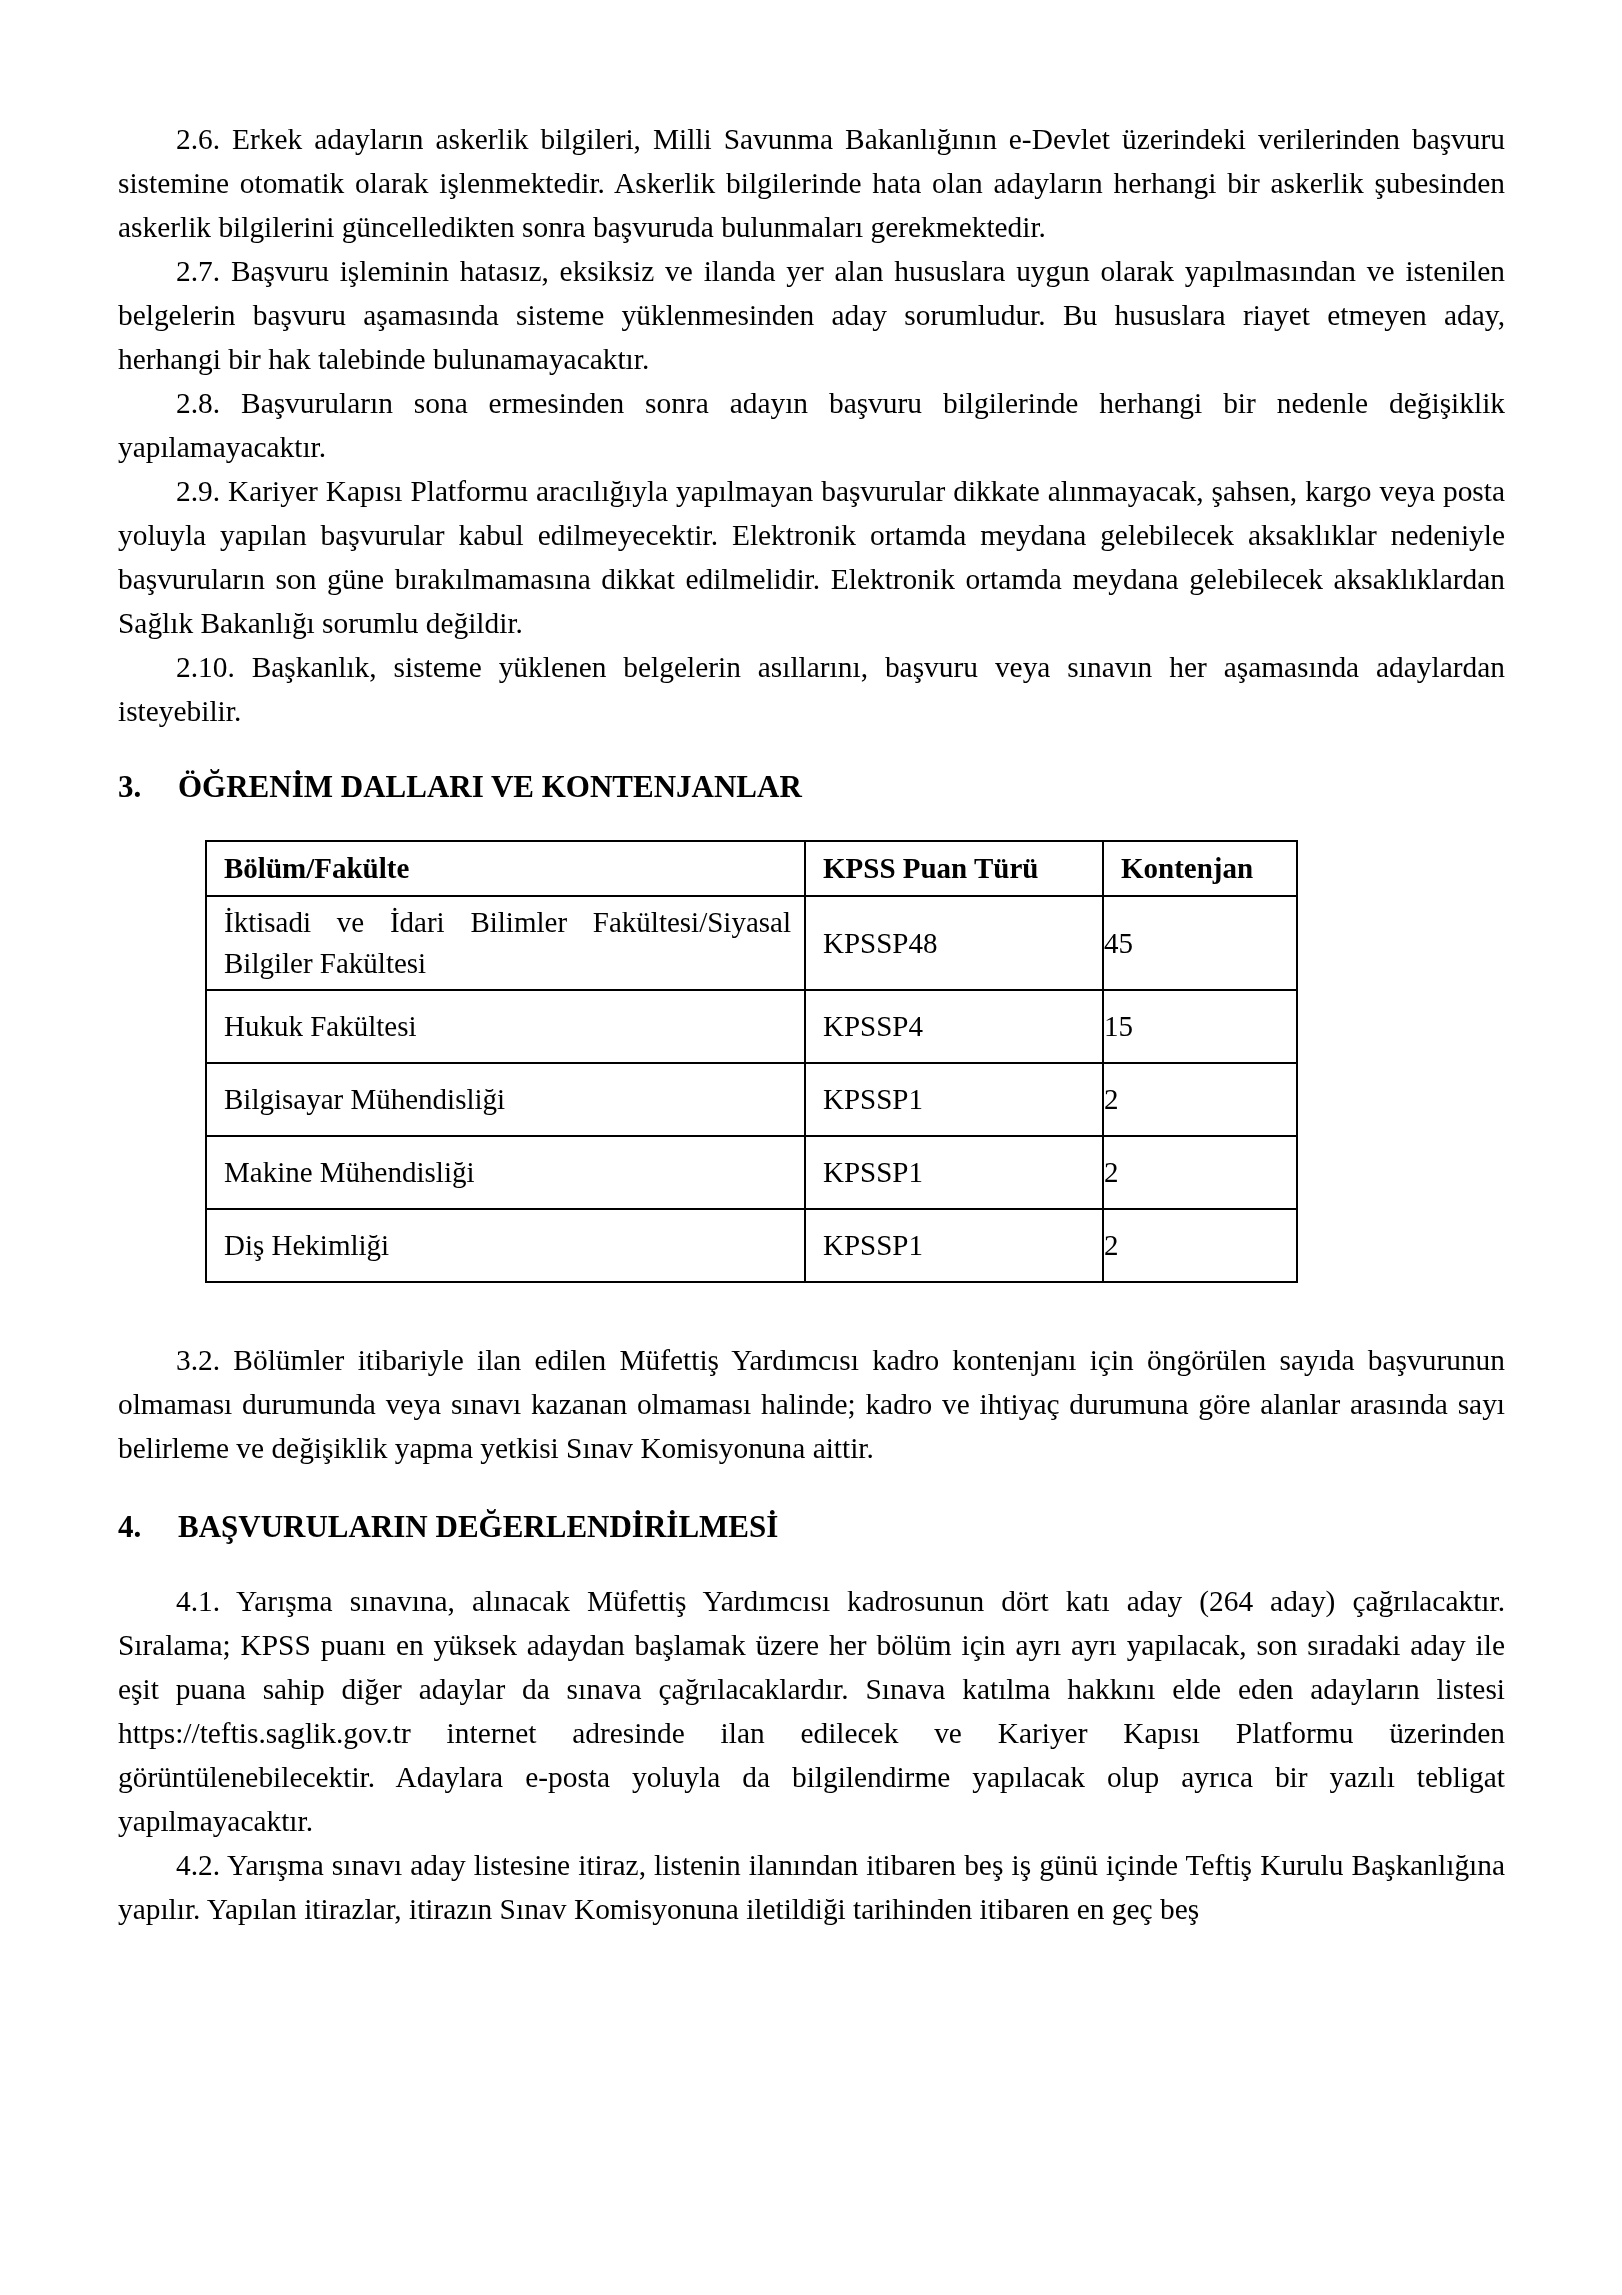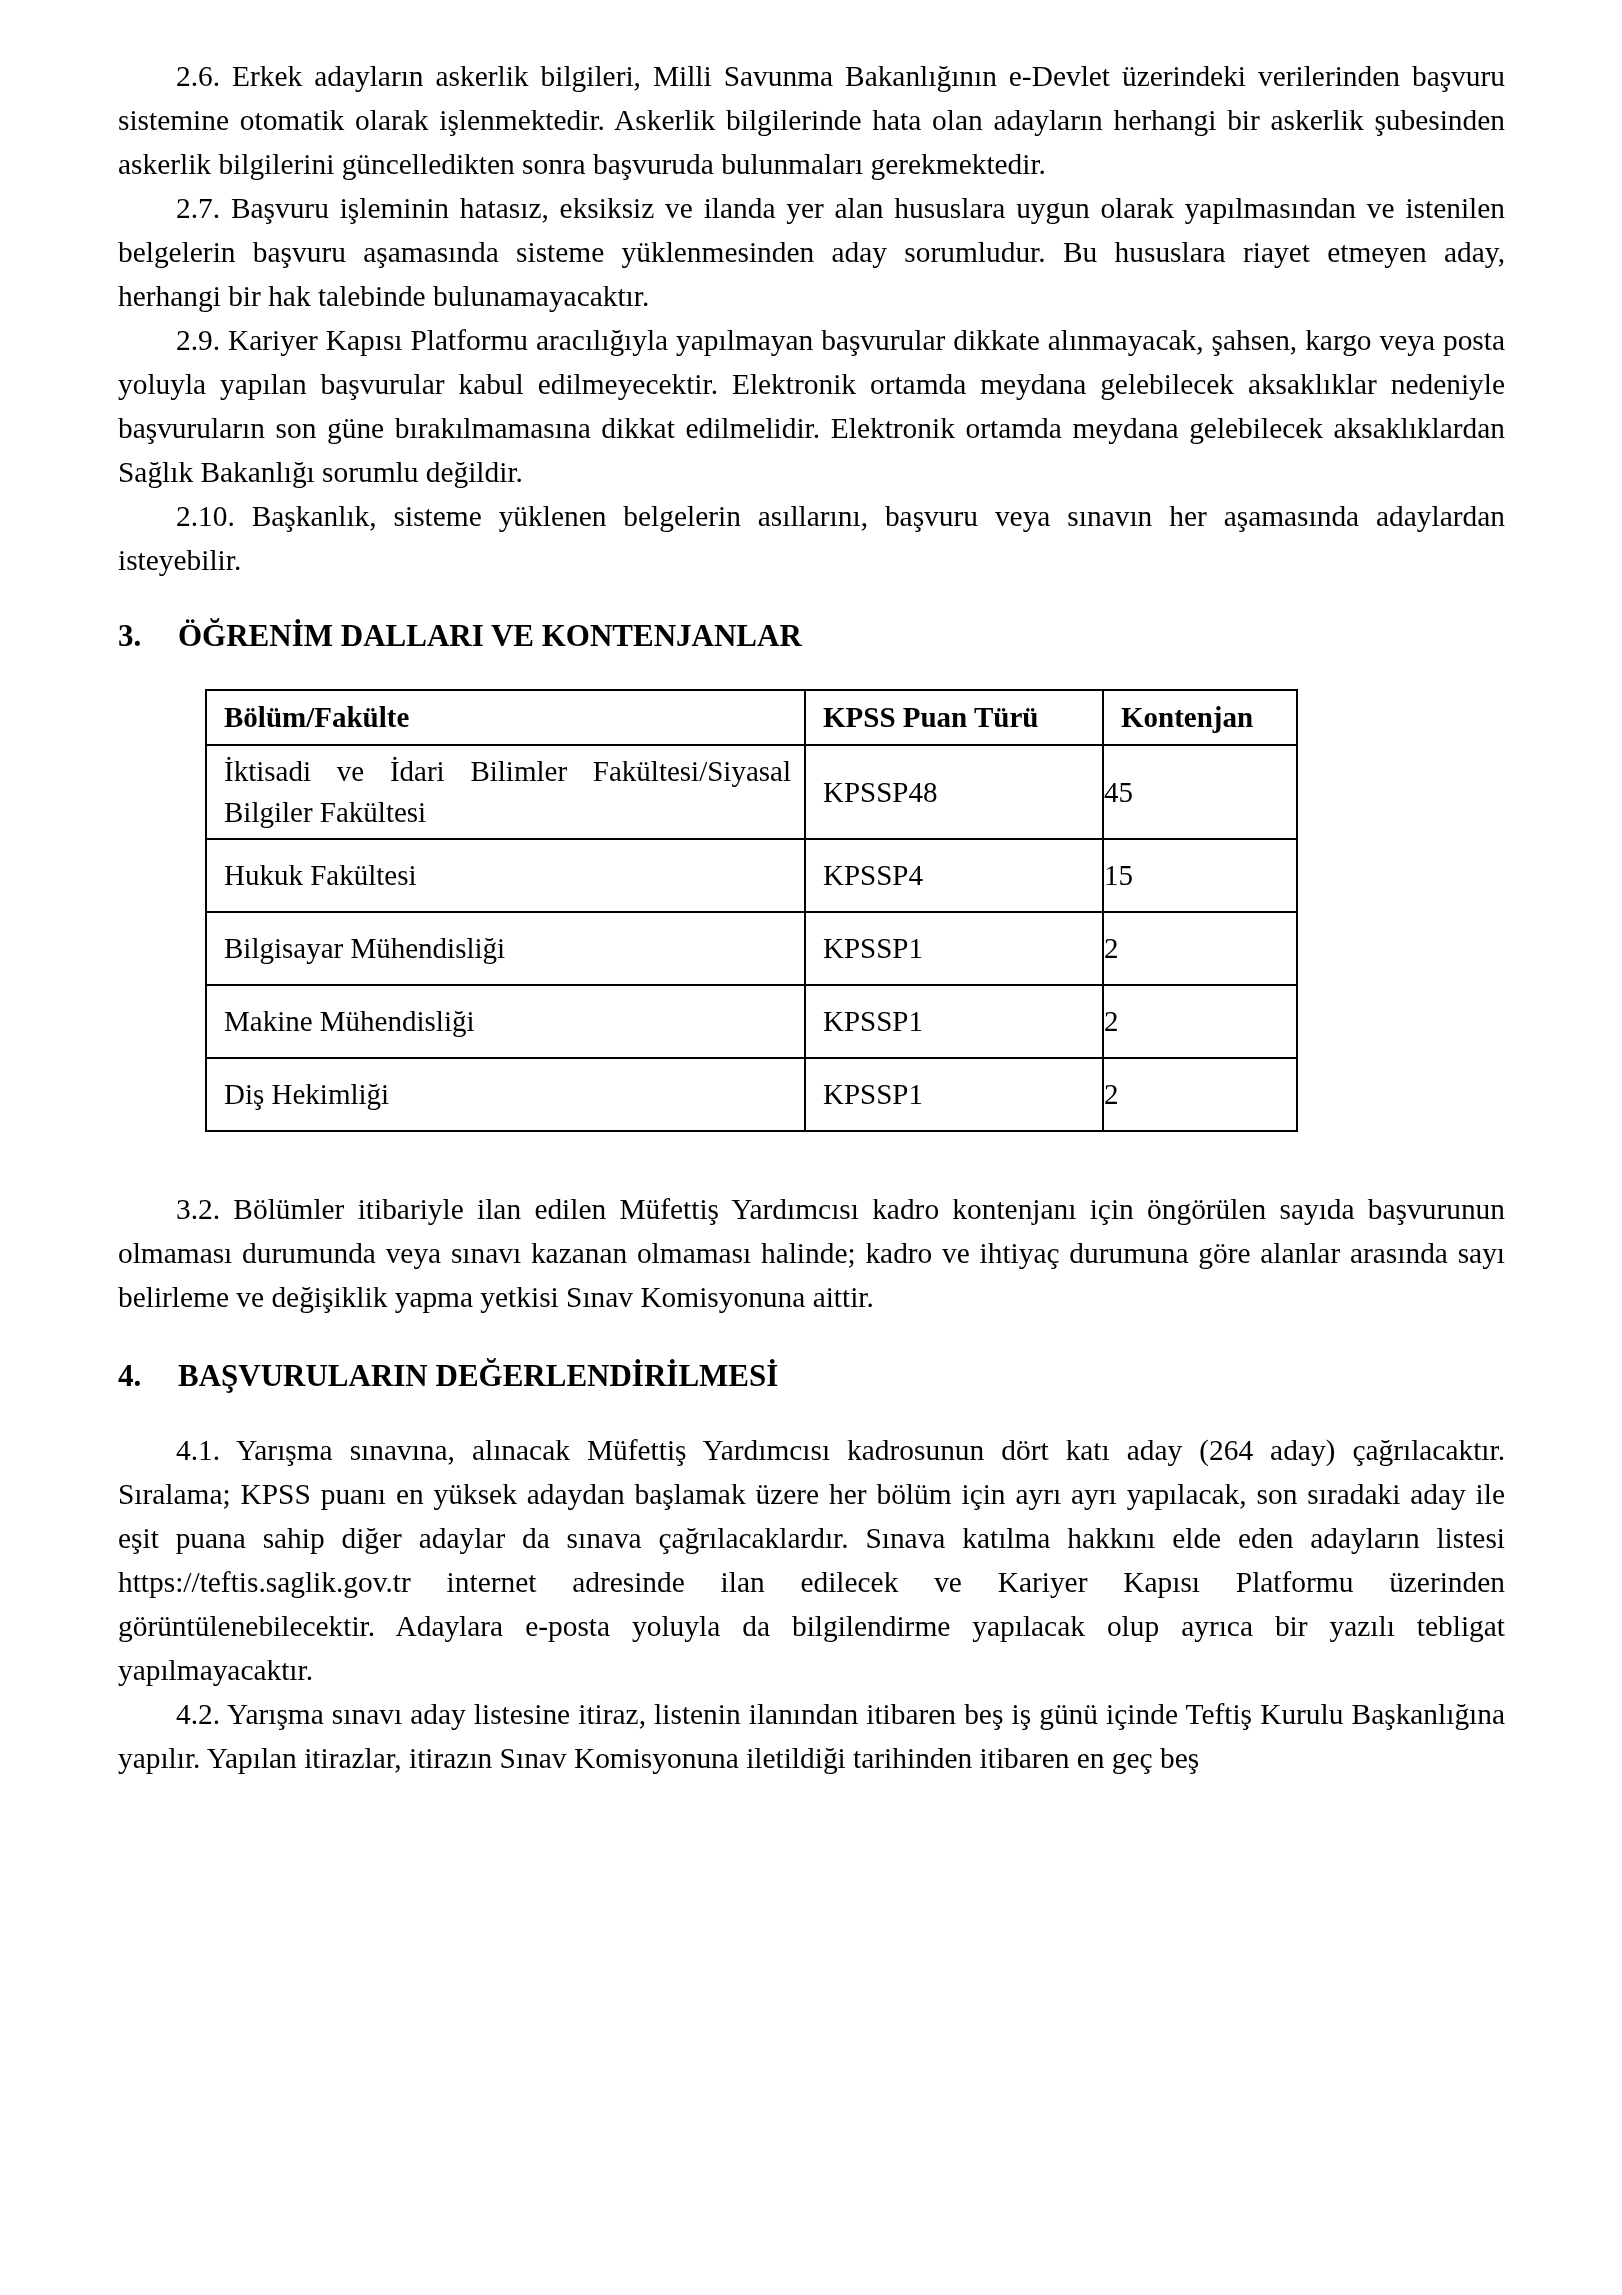--- a/index.html
+++ b/index.html
@@ -5,21 +5,21 @@
   html, body {
     margin: 0;
     padding: 0;
     background: #ffffff;
   }
   .page {
     position: relative;
     width: 1623px;
     height: 2295px;
     box-sizing: border-box;
-    padding: 54px 118px 0 118px;
+    padding: 117px 118px 0 118px;
     background: #ffffff;
     color: #000000;
     font-family: "Liberation Serif", "DejaVu Serif", serif;
     overflow: hidden;
   }
   .para {
     margin: 0;
     font-size: 29.4px;
     line-height: 44px;
     text-align: justify;
@@ -82,20 +82,21 @@
   }
   .para-after-table { margin-top: 55px; }
 </style>
 </head>
 <body>
 
 <div class="page">
 
   <p class="para">2.6. Erkek adayların askerlik bilgileri, Milli Savunma Bakanlığının e-Devlet üzerindeki verilerinden başvuru sistemine otomatik olarak işlenmektedir. Askerlik bilgilerinde hata olan adayların herhangi bir askerlik şubesinden askerlik bilgilerini güncelledikten sonra başvuruda bulunmaları gerekmektedir.</p>
   <p class="para">2.7. Başvuru işleminin hatasız, eksiksiz ve ilanda yer alan hususlara uygun olarak yapılmasından ve istenilen belgelerin başvuru aşamasında sisteme yüklenmesinden aday sorumludur. Bu hususlara riayet etmeyen aday, herhangi bir hak talebinde bulunamayacaktır.</p>
+  <p class="para">2.8. Başvuruların sona ermesinden sonra adayın başvuru bilgilerinde herhangi bir nedenle değişiklik yapılamayacaktır.</p>
   <p class="para">2.9. Kariyer Kapısı Platformu aracılığıyla yapılmayan başvurular dikkate alınmayacak, şahsen, kargo veya posta yoluyla yapılan başvurular kabul edilmeyecektir. Elektronik ortamda meydana gelebilecek aksaklıklar nedeniyle başvuruların son güne bırakılmamasına dikkat edilmelidir. Elektronik ortamda meydana gelebilecek aksaklıklardan Sağlık Bakanlığı sorumlu değildir.</p>
   <p class="para">2.10. Başkanlık, sisteme yüklenen belgelerin asıllarını, başvuru veya sınavın her aşamasında adaylardan isteyebilir.</p>
 
   <div class="heading">
     <span class="h-num">3.</span>
     <span class="h-title">ÖĞRENİM DALLARI VE KONTENJANLAR</span>
   </div>
 
 
   <table class="kontenjan-table">

